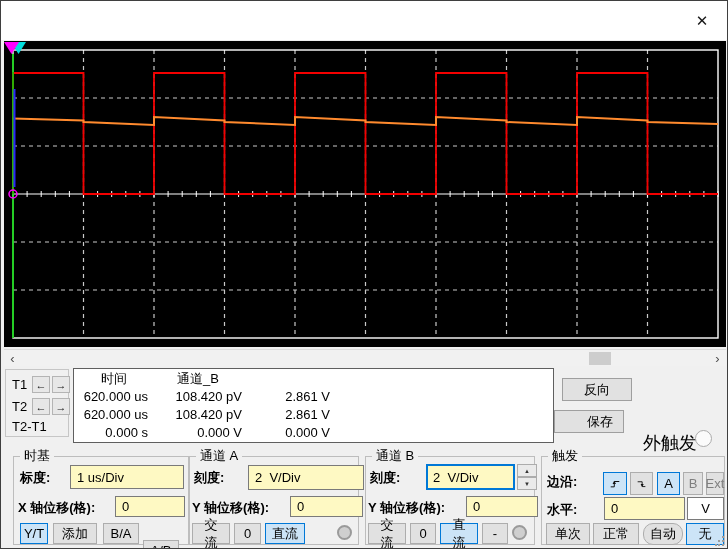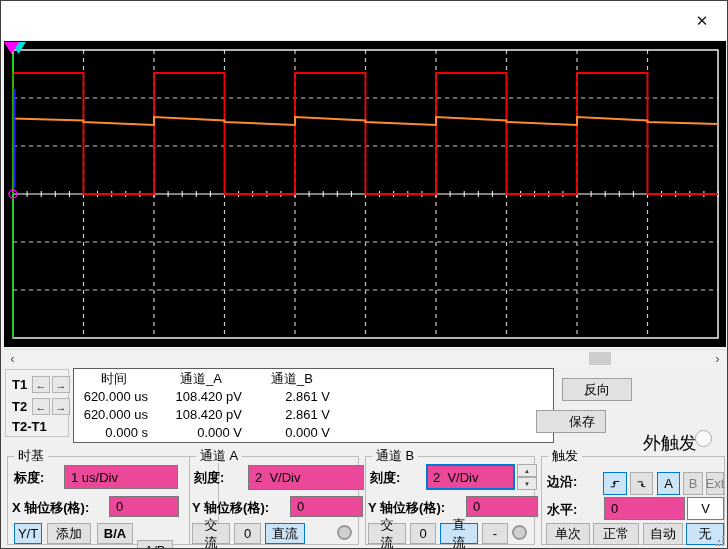--- a/index.html
+++ b/index.html
@@ -10,38 +10,38 @@
   .titlebar{position:absolute;left:0;top:0;width:100%;height:39px;background:#ffffff;}
   .title{position:absolute;left:13px;top:0;line-height:39px;font-size:14px;}
   .close{position:absolute;right:4px;top:3px;width:42px;height:33px;display:flex;
     align-items:center;justify-content:center;font-size:15px;color:#151515;cursor:default;}
   .display{position:absolute;left:3px;top:40px;width:722px;height:306px;background:#000;}
   .hscroll{position:absolute;left:3px;top:348px;width:722px;height:17px;background:#f1f1f1;border-top:1px solid #dcdcdc;}
   .hs-arrow{position:absolute;top:0;width:17px;height:17px;display:flex;align-items:center;
     justify-content:center;font-size:13px;color:#4d4d4d;}
   .hs-thumb{position:absolute;top:2px;height:13px;background:#cdcdcd;}
   .cursor-box{position:absolute;left:4px;top:368px;width:64px;height:68px;border:1px solid #c6c6c6;font-size:13px;}
-  .cur-lbl{position:absolute;left:6px;font-weight:bold;}
+  .cur-lbl{position:absolute;left:6px;}
   .mini-btn{position:absolute;width:18px;height:17px;background:#e7e7e7;border:1px solid #b4b4b4;
     display:flex;align-items:center;justify-content:center;font-size:11px;color:#111;}
   .readout{position:absolute;left:72px;top:367px;width:481px;height:75px;background:#fff;
     border:1px solid #5f5f5f;font-size:13px;overflow:hidden;}
   .r-row{display:flex;height:18px;line-height:18px;}
   .r-row.head{margin-top:1px;}
   .c1{width:80px;}.c2{width:94px;}.c3{width:88px;}
   .r-row.head span{text-align:center;}
   .r-row.val span{text-align:right;padding-right:6px;}
   .push{position:absolute;width:70px;height:23px;background:#e1e1e1;border:1px solid #9f9f9f;
     display:flex;align-items:center;justify-content:center;font-size:13px;}
   .exttrig-lbl{position:absolute;left:642px;top:430px;font-size:18px;}
   .lamp{position:absolute;border-radius:50%;}
   .grp{position:absolute;border:1px solid #bdbdbd;}
   .cap{position:absolute;top:-9px;left:6px;background:#f0f0f0;padding:0 4px;font-size:13px;line-height:15px;}
   .lbl{position:absolute;font-size:13px;font-weight:bold;}
-  .inp{position:absolute;background:#ec4899;border:1px solid #7a7a7a;font-size:13px;
+  .inp{position:absolute;background:#fef9c3;border:1px solid #7a7a7a;font-size:13px;
     display:flex;align-items:center;padding-left:6px;white-space:pre;}
   .inp.focus{border:2px solid #0078d7;padding-left:5px;}
   .btn{position:absolute;background:#e1e1e1;border:1px solid #adadad;font-size:13px;
     display:flex;align-items:center;justify-content:center;}
   .btn.sel{background:#cce4f7;border:1px solid #0078d7;}
   .btn.dis{color:#7f7f7f;}
   .spin{position:absolute;width:20px;display:flex;flex-direction:column;}
   .spin div{flex:1;background:#eaeaea;border:1px solid #acacac;display:flex;align-items:center;
     justify-content:center;font-size:6px;color:#333;}
   .vbox{position:absolute;background:#fff;border:1px solid #7a7a7a;display:flex;
@@ -148,54 +148,53 @@
     <span class="mini-btn" style="left:46px;top:6px;">→</span>
     <span class="cur-lbl" style="top:29px;">T2</span>
     <span class="mini-btn" style="left:26px;top:28px;">←</span>
     <span class="mini-btn" style="left:46px;top:28px;">→</span>
     <span class="cur-lbl" style="top:49px;">T2-T1</span>
   </div>
 
   <div class="readout" id="readout-table">
       <div class="r-row head">
         <span class="c1">时间</span>
-        <span class="c2">通道_A</span>
         <span class="c3">通道_B</span>
       </div>
       <div class="r-row val">
         <span class="c1">620.000 us</span>
         <span class="c2">108.420 pV</span>
         <span class="c3">2.861 V</span>
       </div>
       <div class="r-row val">
         <span class="c1">620.000 us</span>
         <span class="c2">108.420 pV</span>
         <span class="c3">2.861 V</span>
       </div>
       <div class="r-row val">
         <span class="c1">0.000 s</span>
         <span class="c2">0.000 V</span>
         <span class="c3">0.000 V</span>
       </div>
     </div>
 
   <button class="push" style="left:561px;top:377px;">反向</button>
-  <button class="push" style="left:535px;top:409px;padding-left:28px;">保存</button>
+  <button class="push" style="left:553px;top:409px;padding-left:28px;">保存</button>
   <span class="exttrig-lbl">外触发</span>
   <span class="lamp" style="left:694px;top:429px;width:17px;height:17px;border:1px solid #ababab;background:#fbfbfb;"></span>
 
-  <div class="grp" style="left:6px;top:455px;width:212px;height:89px;">
+  <div class="grp" style="left:12px;top:455px;width:176px;height:89px;">
     <span class="cap">时基</span>
     <span class="lbl" style="left:6px;top:12px;">标度:</span>
     <div class="inp" style="left:56px;top:8px;width:114px;height:24px;">1 us/Div</div>
     <span class="lbl" style="left:4px;top:42px;">X 轴位移(格):</span>
     <div class="inp" style="left:101px;top:39px;width:70px;height:21px;">0</div>
     <button class="btn sel" style="left:6px;top:66px;width:28px;height:21px;">Y/T</button>
     <button class="btn" style="left:39px;top:66px;width:44px;height:21px;">添加</button>
-    <button class="btn" style="left:89px;top:66px;width:36px;height:21px;font-weight:bold;">B/A</button>
+    <button class="btn" style="left:89px;top:66px;width:36px;height:21px;">B/A</button>
     <button class="btn" style="left:129px;top:66px;width:36px;height:21px;margin-top:17px;">A/B</button>
   </div>
 
   <div class="grp" style="left:188px;top:455px;width:170px;height:89px;">
     <span class="cap">通道 A</span>
     <span class="lbl" style="left:4px;top:12px;">刻度:</span>
     <div class="inp" style="left:58px;top:8px;width:116px;height:25px;">2  V/Div</div>
     <span class="lbl" style="left:2px;top:42px;">Y 轴位移(格):</span>
     <div class="inp" style="left:100px;top:39px;width:73px;height:21px;">0</div>
     <button class="btn" style="left:2px;top:66px;width:38px;height:21px;">交流</button>
@@ -237,21 +236,21 @@
       </svg>
     </button>
     <button class="btn sel" style="left:115px;top:15px;width:23px;height:23px;">A</button>
     <button class="btn dis" style="left:141px;top:15px;width:20px;height:23px;">B</button>
     <button class="btn dis" style="left:164px;top:15px;width:18px;height:23px;">Ext</button>
     <span class="lbl" style="left:5px;top:44px;">水平:</span>
     <div class="inp" style="left:62px;top:40px;width:81px;height:23px;">0</div>
     <div class="vbox" style="left:145px;top:40px;width:37px;height:23px;">V</div>
     <button class="btn" style="left:4px;top:66px;width:44px;height:22px;">单次</button>
     <button class="btn" style="left:51px;top:66px;width:46px;height:22px;">正常</button>
-    <button class="btn" style="left:101px;top:66px;width:40px;height:22px;">自动</button>
+    <button class="btn" style="left:101px;top:66px;width:40px;height:22px;border-radius:10px;">自动</button>
     <button class="btn sel" style="left:144px;top:66px;width:38px;height:22px;">无</button>
   </div>
 
   <span class="grip">
     <i style="left:7px;top:0;"></i>
       <i style="left:7px;top:4px;"></i>
       <i style="left:3px;top:4px;"></i>
     <i style="left:7px;top:8px;"></i>
       <i style="left:3px;top:8px;"></i>
       <i style="left:0;top:8px;"></i>

